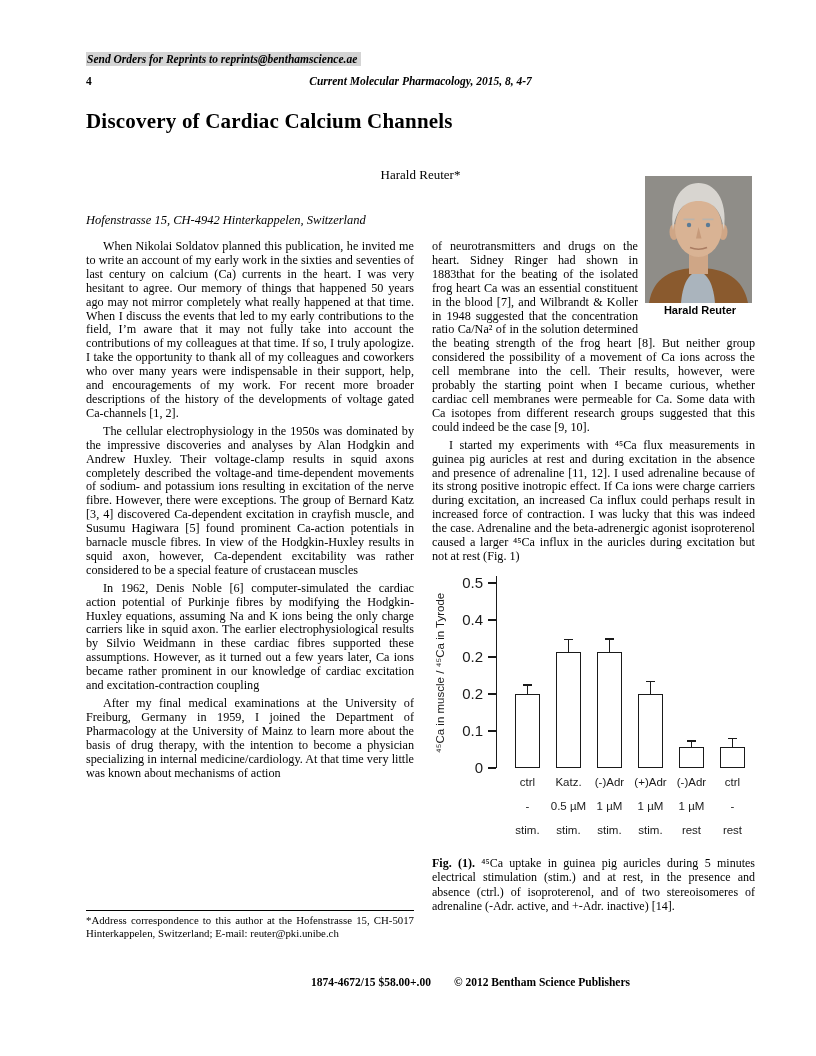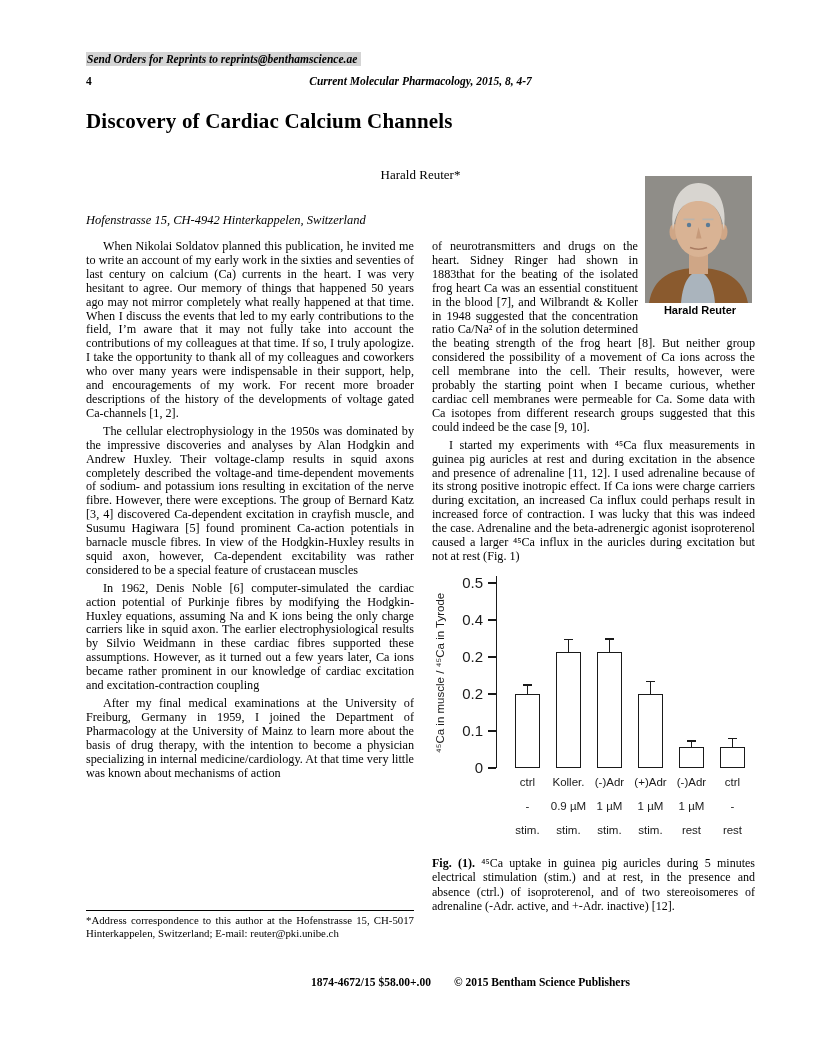--- a/index.html
+++ b/index.html
@@ -178,49 +178,49 @@
               <div class="bar" style="height: 21.09px; background: rgb(255, 255, 255); border-color: rgb(26, 26, 26);"></div>
             </div>
             <div class="slot">
               <div class="err-line" style="bottom: 21.09px; height: 7.77px;"></div>
               <div class="err-cap" style="bottom: 28.86px;"></div>
               <div class="bar" style="height: 21.09px; background: rgb(255, 255, 255); border-color: rgb(26, 26, 26);"></div>
             </div>
           </div>
         <div class="chart-xrow r1">
             <div class="xcell">ctrl</div>
-            <div class="xcell">Koller.</div>
+            <div class="xcell">Katz.</div>
             <div class="xcell">(-)Adr</div>
             <div class="xcell">(+)Adr</div>
             <div class="xcell">(-)Adr</div>
             <div class="xcell">ctrl</div>
           </div>
         <div class="chart-xrow r2">
             <div class="xcell">-</div>
-            <div class="xcell">0.9 µM</div>
+            <div class="xcell">0.5 µM</div>
             <div class="xcell">1 µM</div>
             <div class="xcell">1 µM</div>
             <div class="xcell">1 µM</div>
             <div class="xcell">-</div>
           </div>
         <div class="chart-xrow r3">
             <div class="xcell">stim.</div>
             <div class="xcell">stim.</div>
             <div class="xcell">stim.</div>
             <div class="xcell">stim.</div>
             <div class="xcell">rest</div>
             <div class="xcell">rest</div>
           </div>
       </div>
 
       <p class="figure-caption">
-        <span class="figure-caption-label">Fig. (1).</span><span> ⁴⁵Ca uptake in guinea pig auricles during 5 minutes electrical stimulation (stim.) and at rest, in the presence and absence (ctrl.) of isoproterenol, and of two stereoisomeres of adrenaline (-Adr. active, and +-Adr. inactive) [12].</span>
+        <span class="figure-caption-label">Fig. (1).</span><span> ⁴⁵Ca uptake in guinea pig auricles during 5 minutes electrical stimulation (stim.) and at rest, in the presence and absence (ctrl.) of isoproterenol, and of two stereoisomeres of adrenaline (-Adr. active, and +-Adr. inactive) [14].</span>
       </p>
 
     </div>
   </div>
 
   <div class="page-footer">
     <span class="footer-issn">1874-4672/15 $58.00+.00</span>
-    <span class="footer-copyright">© 2015 Bentham Science Publishers</span>
+    <span class="footer-copyright">© 2012 Bentham Science Publishers</span>
   </div>
 
 </div>
 
 </body></html>

